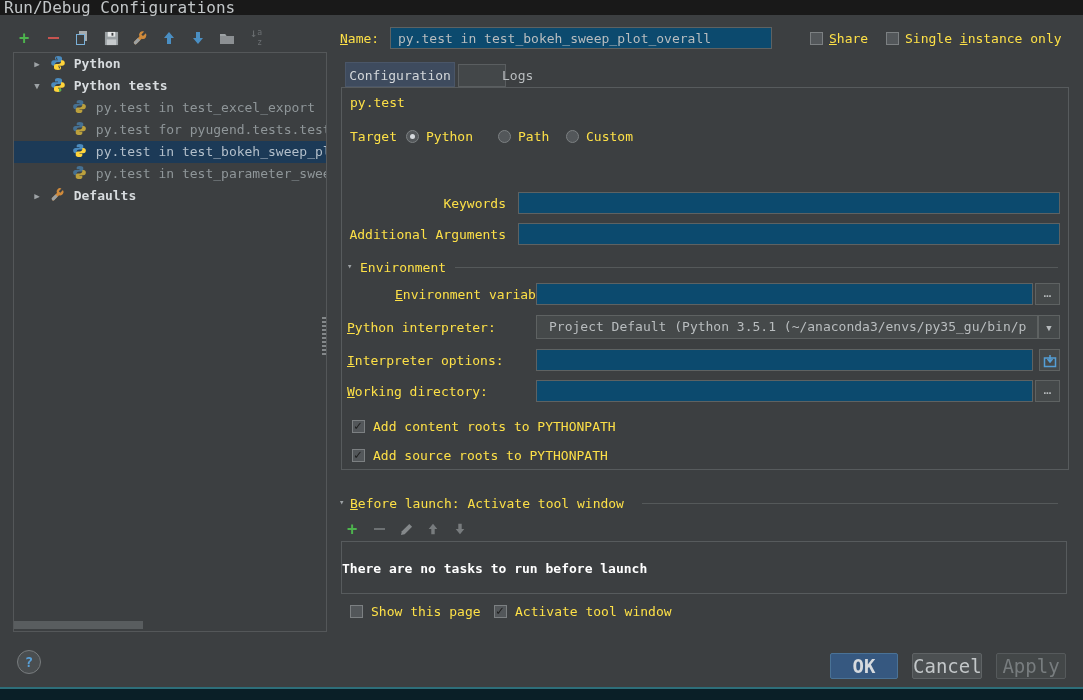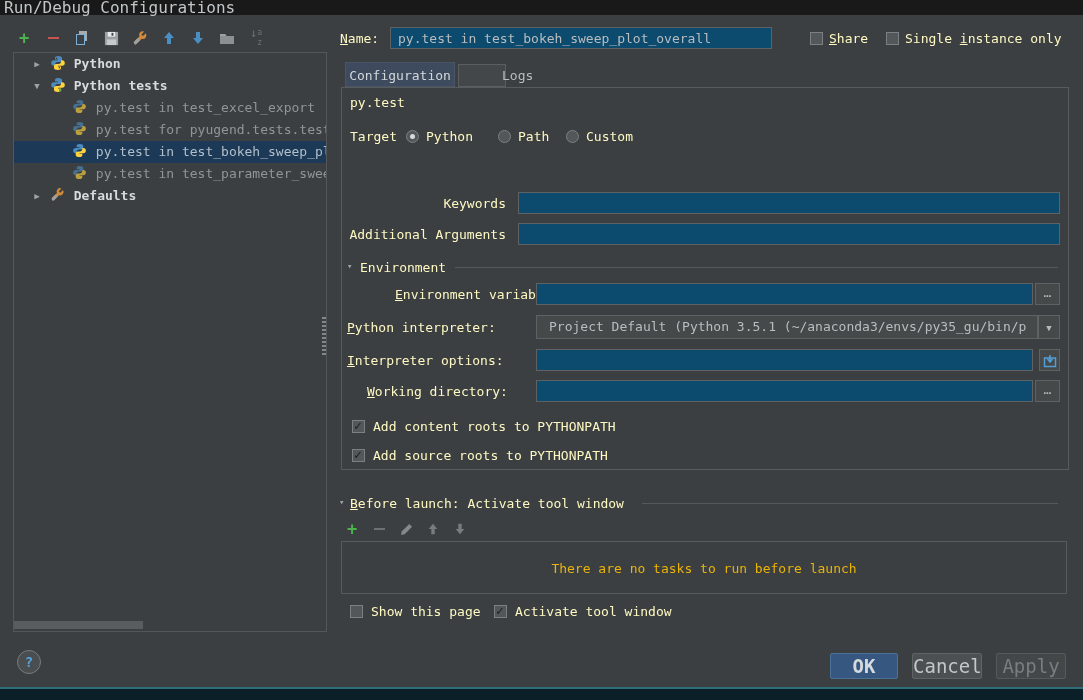--- a/index.html
+++ b/index.html
@@ -1,21 +1,21 @@
 <!DOCTYPE html>
 <html><head>
 <meta charset="utf-8">
 <style>
   * { margin:0; padding:0; box-sizing:border-box; }
   html,body { width:1083px; height:700px; background:#3c3f41; overflow:hidden; }
   body { font-family:"DejaVu Sans Mono", monospace; font-size:13px; color:#bdc1c3; }
   #app { position:relative; width:1083px; height:700px; background:#3c3f41; }
 
   .abs { position:absolute; }
-  .lbl { color:#fef9c3; white-space:nowrap; }
+  .lbl { color:#fde047; white-space:nowrap; }
   .u { text-decoration:underline; }
 
   
   #titlebar { left:0; top:0; width:1083px; height:15px; background:#191919; color:#c2c6c8;
               font-size:16px; line-height:15px; padding-left:4px; }
 
   
   .tool { width:22px; height:20px; display:flex; align-items:center; justify-content:center; }
   .tool svg { display:block; }
   .glyph-add { color:#4db34d; font-size:17px; font-weight:bold; line-height:16px; }
@@ -290,21 +290,21 @@
     <span></span><span class="u">I</span><span>nterpreter options:</span>
   </span>
   <input class="abs field" style="left: 536px; top: 349px; width: 497px; height: 22px;" readonly="">
   <div class="abs btn-sq" style="left:1039px; top:349px; width:21px; height:22px;">
     <svg width="14" height="14" viewBox="0 0 14 14" style="margin-top:4px;">
       <rect x="1.5" y="4" width="11" height="8.5" fill="none" stroke="#549ed6" stroke-width="1.5"></rect>
       <path d="M7 1v6M4.5 5 7 8l2.5-3" stroke="#549ed6" stroke-width="1.5" fill="none"></path>
     </svg>
   </div>
 
-  <span class="abs lbl" style="left:347px; top:384px;margin-left:20px;">
+  <span class="abs lbl" style="left:347px; top:384px;">
     <span></span><span class="u">W</span><span>orking directory:</span>
   </span>
   <input class="abs field" style="left: 536px; top: 380px; width: 497px; height: 22px;" readonly="">
   <div class="abs btn-sq" style="left:1035px; top:380px; width:25px; height:22px; line-height:18px;">
     <span>…</span>
   </div>
 
   <span class="abs" style="left:352px; top:418px;">
     <span class="cb on"><span class="mark">✓</span></span>
   </span>
@@ -338,21 +338,21 @@
       </svg>
     </div>
     <div class="tool">
       <svg width="12" height="12" viewBox="0 0 14 14">
         <path d="M7 13 2 7h3V1h4v6h3z" fill="#787c7e"></path>
       </svg>
     </div>
   </div>
 
   <div id="tasks-box" class="abs">
-    <div style="text-align:center; line-height:53px; color:#eab308;">There are no tasks to run before launch</div>
+    <div style="line-height:53px; color:#ffffff;font-weight:bold;">There are no tasks to run before launch</div>
   </div>
 
   <span class="abs" style="left:350px; top:603px;">
     <span class="cb"></span>
   </span>
   <span class="abs lbl" style="left:371px; top:604px;">Show this page</span>
   <span class="abs" style="left:494px; top:603px;">
     <span class="cb on"><span class="mark">✓</span></span>
   </span>
   <span class="abs lbl" style="left:515px; top:604px;">Activate tool window</span>

